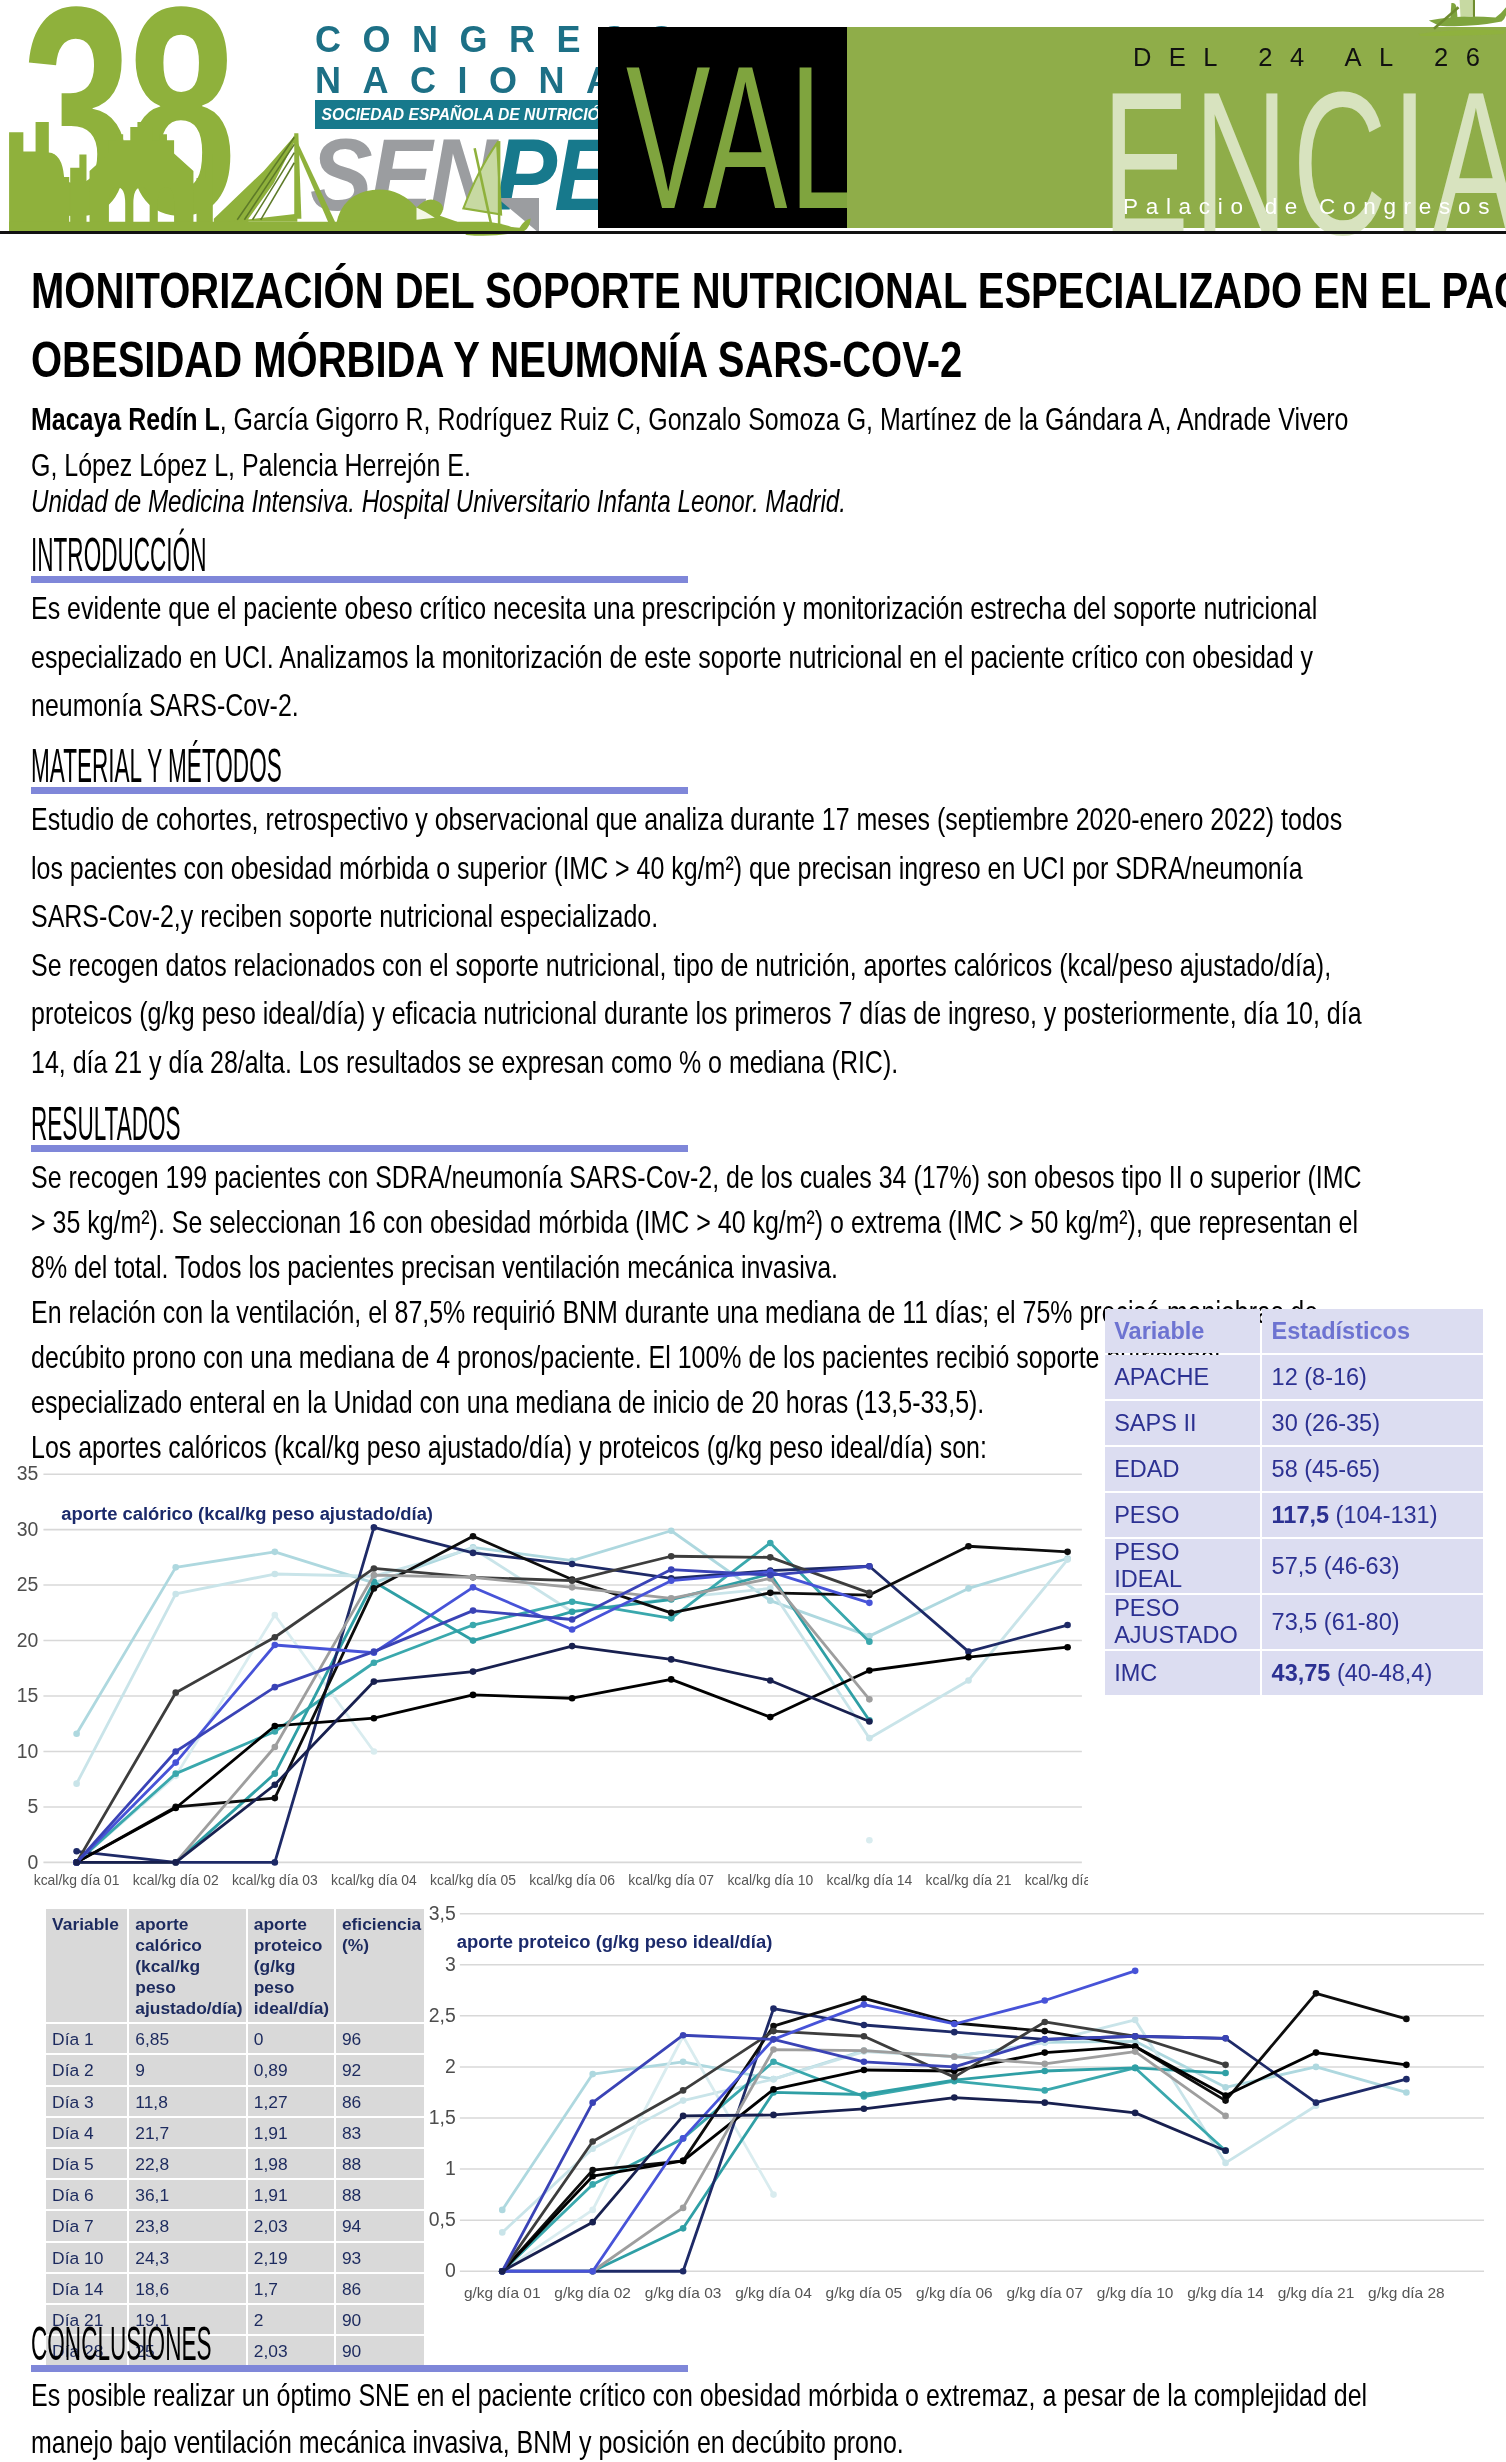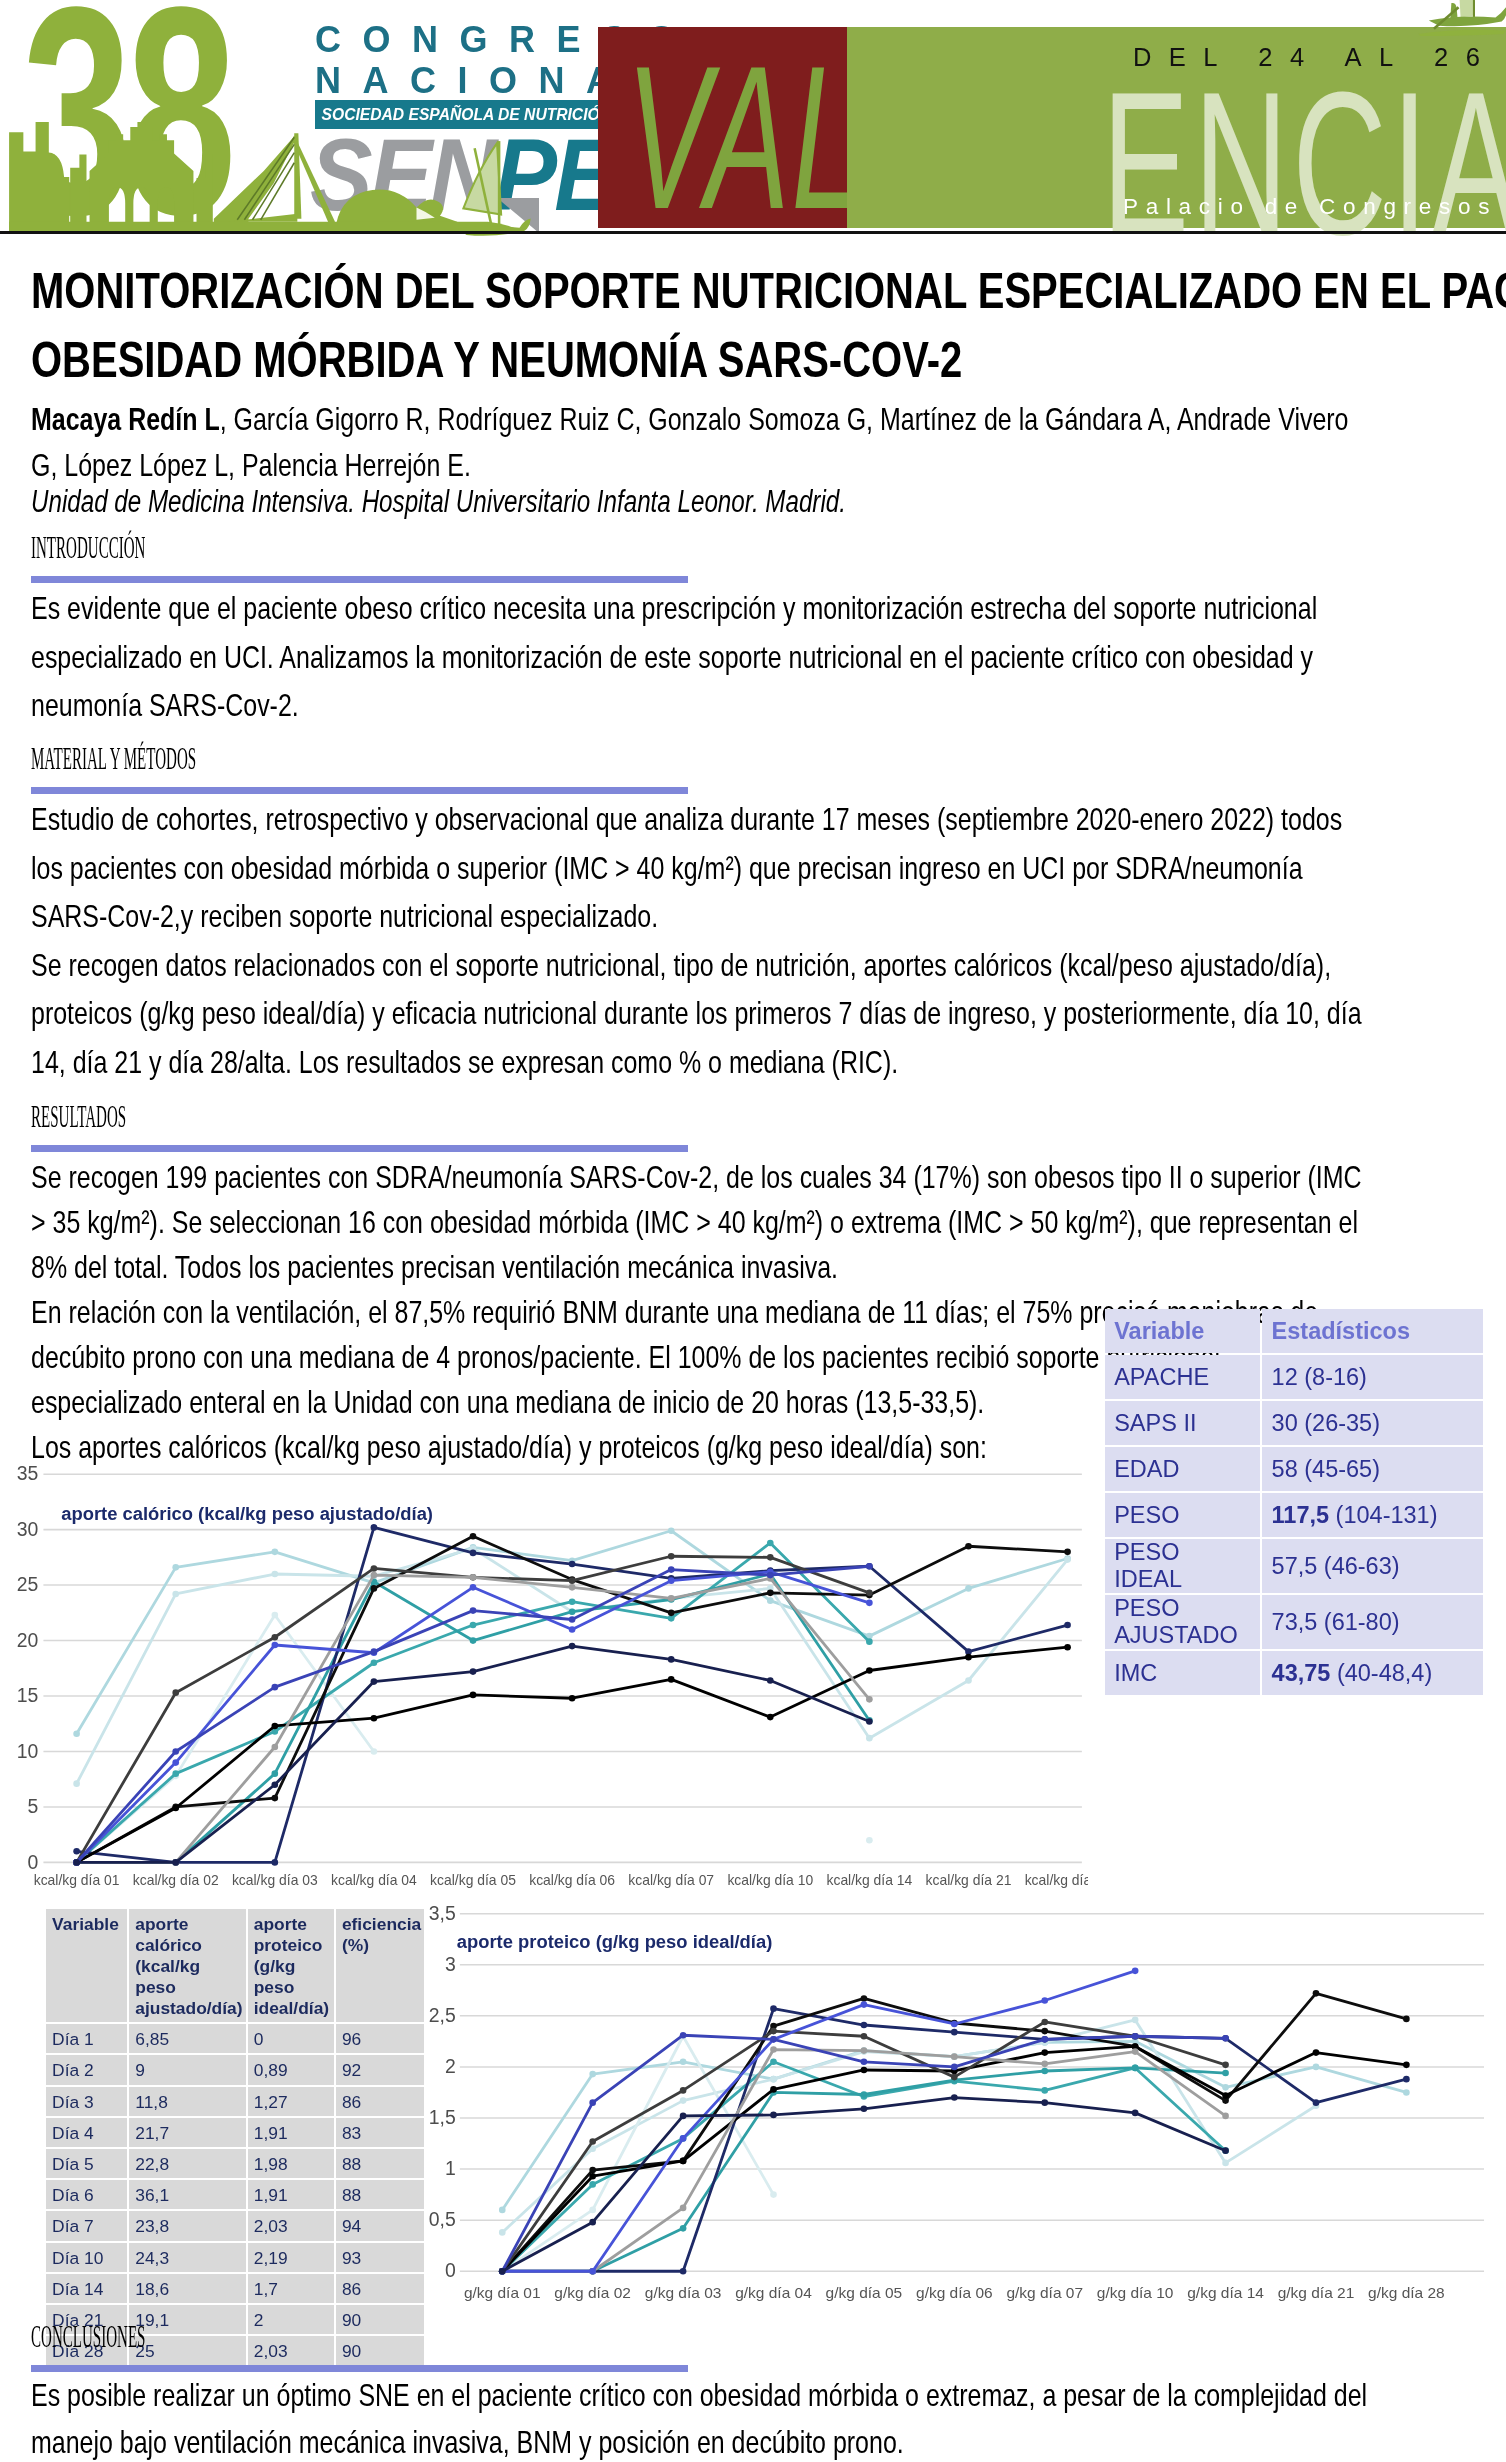--- a/index.html
+++ b/index.html
@@ -16,41 +16,41 @@
            clip-path:polygon(0 0,100% 0,97% 100%,0 100%);display:flex;align-items:center;}
   .socband span{color:#fff;font-style:italic;font-weight:700;font-size:17px;white-space:nowrap;
                 transform:scaleX(.92);transform-origin:0 50%;padding-left:7.2px;}
   .senpe{position:absolute;left:302px;top:124px;font-style:italic;font-weight:900;font-size:102px;
          line-height:1;letter-spacing:-3.1px;white-space:nowrap;transform:scaleX(.92);transform-origin:0 0;}
   .senpe .sen{color:#9b9da0;}
   .senpe .pe{color:#17798c;}
   .sen-tail{position:absolute;left:480px;top:198px;width:51px;height:35px;background:#9b9da0;
             clip-path:polygon(18% 0,100% 0,100% 100%);}
   .valbanner{position:absolute;left:590px;top:26.6px;width:916px;height:201px;}
-  .val-light{position:absolute;left:0;top:0;width:249px;height:201px;background:#7f1d1d;font-style:italic;}
+  .val-light{position:absolute;left:0;top:0;width:249px;height:201px;background:#000000;}
   .val-green{position:absolute;left:249px;top:0;width:667px;height:201px;background:#8fad49;}
   .val-txt{position:absolute;left:28px;top:31px;font-size:204px;line-height:.78;color:#7fa43e;
            transform:scaleX(.62);transform-origin:0 0;font-weight:400;letter-spacing:3.1px;}
   .encia-txt{position:absolute;left:255px;top:57px;font-size:204px;line-height:.78;color:#d8e3bf;
              transform:scaleX(.64);transform-origin:0 0;letter-spacing:7.2px;}
   .dates-txt{position:absolute;left:286px;top:16.4px;color:#111;font-size:25.5px;letter-spacing:17.4px;
              white-space:nowrap;font-weight:500;}
   .venue-txt{position:absolute;left:276px;top:167px;color:#fff;font-size:22.5px;letter-spacing:7.7px;
              white-space:nowrap;font-weight:400;}
   .hdr-rule{position:absolute;left:0;top:231px;width:1506px;height:2.6px;background:#111;}
   
   .abs{position:absolute;}
   .nw{white-space:nowrap;}
   .cond{display:inline-block;transform:scaleX(.78);transform-origin:0 0;white-space:nowrap;}
   .cond-t{display:inline-block;transform:scaleX(.80);transform-origin:0 0;white-space:nowrap;}
   .cond-h{display:inline-block;transform:scaleX(.47);transform-origin:0 0;white-space:nowrap;}
   .title-line{font-size:50px;font-weight:700;line-height:1.0;}
   .author-line{font-size:32px;line-height:1.0;}
   .affil-line{font-size:31px;font-style:italic;line-height:1.0;}
-  .sec-head{font-size:32px;font-weight:400;line-height:1.0;font-family:Liberation Serif, serif;}
+  .sec-head{font-size:48px;font-weight:400;line-height:1.0;}
   .sec-rule{position:absolute;left:31px;width:657px;height:6.6px;background:#7f87d9;}
   .body-line{font-size:32px;line-height:1.0;}
   
   .stats{position:absolute;left:1103px;top:1307px;border-spacing:2.6px;border-collapse:separate;}
   .stats td,.stats th{background:#dcddf1;font-size:23.5px;color:#2c3192;padding:0 9.2px;height:44px;
                       vertical-align:middle;}
   .stats th{text-align:left;color:#6d73d1;font-weight:700;}
   .stats td.val{text-align:left;}
   .stats .c1{width:137px;}
   .stats .c2{width:202px;}

